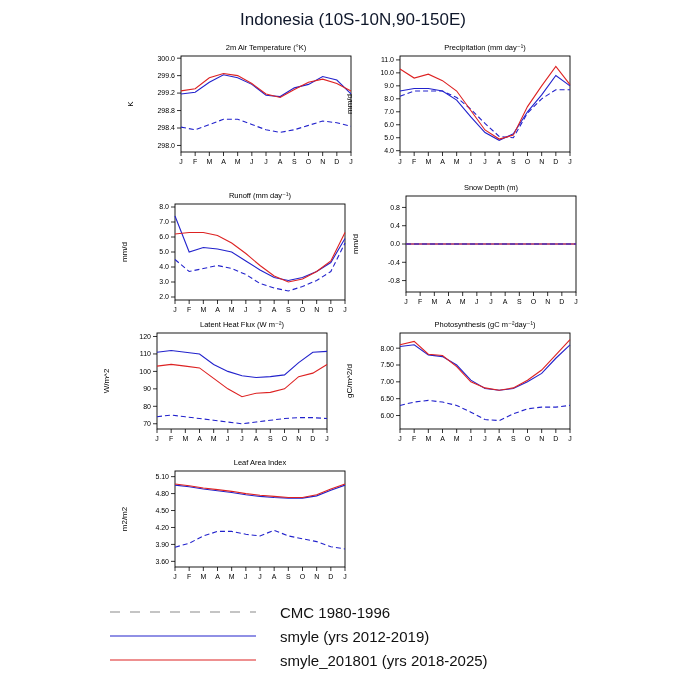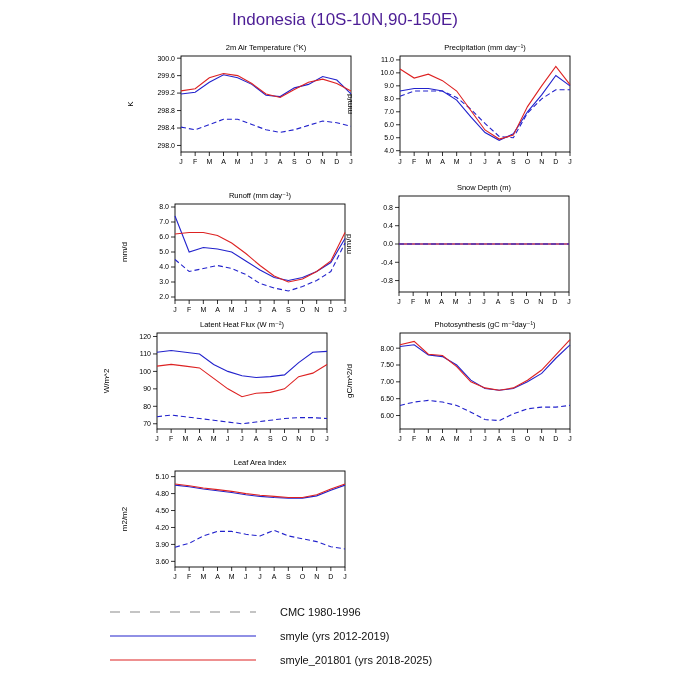--- a/index.html
+++ b/index.html
@@ -1,23 +1,23 @@
 <!DOCTYPE html>
 <html><head>
 <meta charset="utf-8">
 <style>
   html,body{margin:0;padding:0;background:#ffffff;}
   body{font-family:"Liberation Sans","DejaVu Sans",sans-serif;color:#000;}
   #page{position:relative;width:700px;height:700px;background:#ffffff;overflow:hidden;}
-  .page-title{position:absolute;top:10px;left:0;width:690px;text-align:center;font-size:17px;color:#4c1d95;}
+  .page-title{position:absolute;top:10px;left:8px;width:690px;text-align:center;font-size:17px;color:#0f172a;}
   .chart{position:absolute;width:250px;height:140px;}
   .legend{position:absolute;left:108px;top:600px;}
   .legend-row{display:flex;align-items:center;height:24px;}
   .legend-swatch{width:150px;height:12px;flex:0 0 150px;}
-  .legend-label{margin-left:22px;font-size:11px;white-space:nowrap;color:#111;}
+  .legend-label{margin-left:22px;font-size:15px;white-space:nowrap;color:#111;}
   svg text{font-family:"Liberation Sans","DejaVu Sans",sans-serif;}
 </style>
 </head>
 <body>
 
 <div id="page">
   <div class="page-title">Indonesia (10S-10N,90-150E)</div>
 
   <div class="chart" style="left:119px;top:40px"><svg viewBox="0 0 250 140" width="250" height="140">
         <text x="147" y="10" text-anchor="middle" font-size="7.5" fill="#000">2m Air Temperature (°K)</text>
@@ -156,21 +156,21 @@
         <line x1="203.66666666666666" y1="112" x2="203.66666666666666" y2="116" stroke="#000" stroke-width="0.8"></line>
         <text x="203.66666666666666" y="124" text-anchor="middle" font-size="7" fill="#000">N</text>
         <line x1="217.83333333333334" y1="112" x2="217.83333333333334" y2="116" stroke="#000" stroke-width="0.8"></line>
         <text x="217.83333333333334" y="124" text-anchor="middle" font-size="7" fill="#000">D</text>
         <line x1="232" y1="112" x2="232" y2="116" stroke="#000" stroke-width="0.8"></line>
         <text x="232" y="124" text-anchor="middle" font-size="7" fill="#000">J</text>
         <polyline points="62.00,71.50 76.17,83.50 90.33,80.50 104.50,77.50 118.67,80.50 132.83,86.50 147.00,95.50 161.17,100.00 175.33,103.00 189.50,98.50 203.67,92.50 217.83,83.50 232.00,55.00" fill="none" stroke="#2222cc" stroke-width="1.1" stroke-dasharray="5,3"></polyline>
         <polyline points="62.00,28.00 76.17,64.00 90.33,59.50 104.50,61.00 118.67,64.00 132.83,73.00 147.00,82.00 161.17,89.50 175.33,92.50 189.50,89.50 203.67,83.50 217.83,74.50 232.00,50.50" fill="none" stroke="#2222cc" stroke-width="1.1"></polyline>
         <polyline points="62.00,46.00 76.17,44.50 90.33,44.50 104.50,47.50 118.67,55.00 132.83,65.50 147.00,77.50 161.17,88.00 175.33,94.00 189.50,91.00 203.67,83.50 217.83,73.00 232.00,44.50" fill="none" stroke="#dd2222" stroke-width="1.1"></polyline>
       </svg></div>
-  <div class="chart" style="left:337px;top:180px"><svg viewBox="0 0 250 140" width="250" height="140">
+  <div class="chart" style="left:344px;top:180px"><svg viewBox="0 0 250 140" width="250" height="140">
         <text x="147" y="10" text-anchor="middle" font-size="7.5" fill="#000">Snow Depth (m)</text>
         <text text-anchor="middle" font-size="8" fill="#000" transform="translate(14 64) rotate(-90)">mm/d</text>
         <rect x="62" y="16" width="170" height="96" fill="none" stroke="#000" stroke-width="0.9"></rect>
         <line x1="58" y1="100.57142857142857" x2="62" y2="100.57142857142857" stroke="#000" stroke-width="0.8"></line>
         <text x="56" y="102.97142857142858" text-anchor="end" font-size="7" fill="#000">-0.8</text>
         <line x1="58" y1="82.28571428571428" x2="62" y2="82.28571428571428" stroke="#000" stroke-width="0.8"></line>
         <text x="56" y="84.68571428571428" text-anchor="end" font-size="7" fill="#000">-0.4</text>
         <line x1="58" y1="64" x2="62" y2="64" stroke="#000" stroke-width="0.8"></line>
         <text x="56" y="66.4" text-anchor="end" font-size="7" fill="#000">0.0</text>
         <line x1="58" y1="45.71428571428571" x2="62" y2="45.71428571428571" stroke="#000" stroke-width="0.8"></line>

